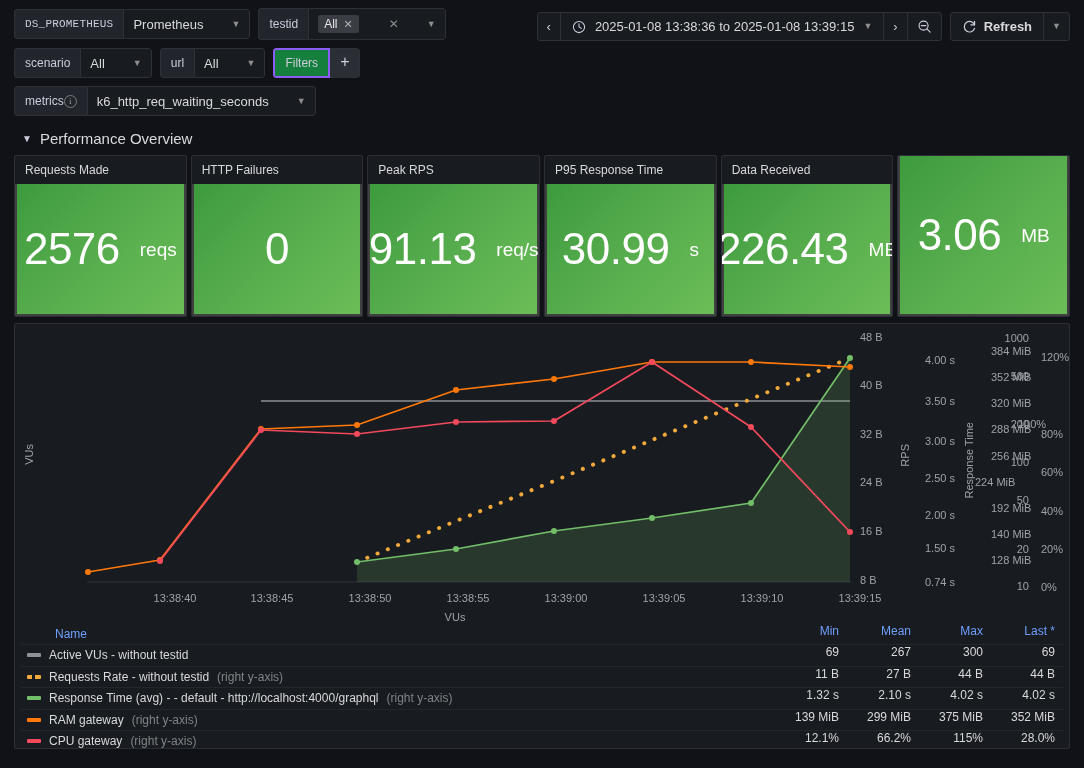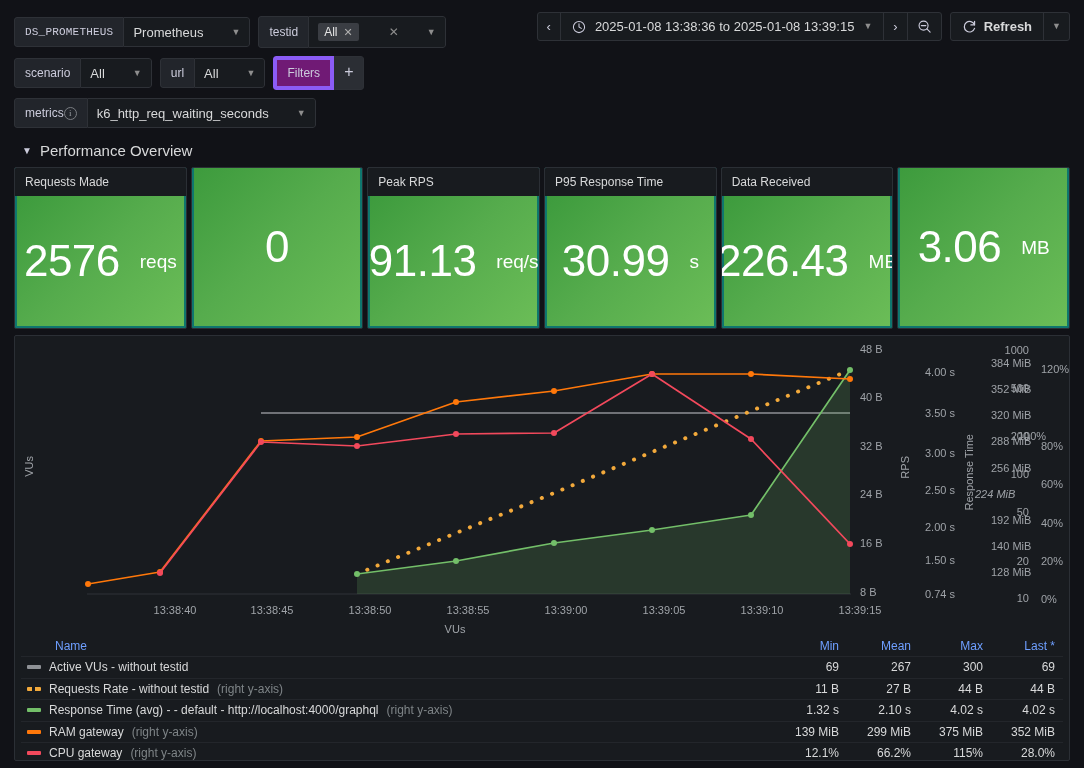--- a/index.html
+++ b/index.html
@@ -5,21 +5,21 @@
   * { box-sizing: border-box; margin: 0; padding: 0; }
   html, body {
     width: 1084px; height: 768px;
     background: #111217;
     font-family: "Liberation Sans", sans-serif;
     color: #ccccdc;
     overflow: hidden;
   }
 
   
-  .varbar { padding: 16px 14px 0 14px; }
+  .varbar { padding: 8px 14px 0 14px; }
   .varrow { display: flex; align-items: center; gap: 8px; margin-bottom: 8px; }
 
   .varpill { display: flex; align-items: stretch; border-radius: 3px; overflow: hidden; }
   .varlabel {
     background: #22252b; color: #ccccdc; font-size: 12px;
     padding: 6px 10px; display: flex; align-items: center;
     border: 1px solid #2e3137; border-right: none; border-radius: 3px 0 0 3px;
     white-space: nowrap;
   }
   .varlabel.mono { font-family: "Liberation Mono", monospace; font-size: 11px; letter-spacing: .2px; }
@@ -35,21 +35,21 @@
     padding: 2px 6px; border-radius: 2px; display: inline-flex; align-items: center; gap: 6px;
   }
   .tagx { color: #b0b0b0; font-size: 11px; }
   .clrx { color: #8e8e8e; font-size: 12px; margin-left: 2px; }
   .infoic {
     width: 13px; height: 13px; border: 1px solid #7a7d82; border-radius: 50%;
     display: inline-flex; align-items: center; justify-content: center;
     font-size: 9px; color: #9a9da1; font-family: "Liberation Serif", serif;
   }
   .filterbtn {
-    background: #701a75; border: 4px solid #8b5cf6; color: #ccccdc;
+    background: #15803d; border: 2px solid #8b5cf6; color: #ccccdc;
     font-size: 12px; padding: 6px 10px; border-radius: 3px 0 0 3px; display:flex; align-items:center;text-align:center;
   }
   .plusbtn {
     background: #2b2e34; border: 1px solid #2e3137; border-left: none; color: #ccccdc;
     font-size: 16px; padding: 2px 10px 4px; border-radius: 0 3px 3px 0;
     display: flex; align-items: center; justify-content: center;
   }
 
   
   .timebar {
@@ -85,21 +85,21 @@
   .rowheader {
     display: flex; align-items: center; gap: 8px;
     padding: 6px 14px 8px 22px; margin-top: 2px;
   }
   .rowheader .rcaret { color: #ccccdc; font-size: 10px; }
   .rowtitle { font-size: 15px; font-weight: 500; color: #d8d9da; }
 
   
   .statrow { display: flex; gap: 4px; padding: 0 14px; }
   .statpanel {
-    flex: 1 1 0; background: #0f766e; border: 1px solid #2b2f35; border-radius: 2px;
+    flex: 1 1 0; background: #404040; border: 1px solid #2b2f35; border-radius: 2px;
     display: flex; flex-direction: column; height: 162px; overflow: hidden;
   }
   .statheader {
     font-size: 12px; color: #d8d9da; padding: 7px 9px 7px 10px;
     background: #181b1f; flex: 0 0 auto;
   }
   .statbody {
     flex: 1 1 auto; position: relative;
     background: linear-gradient(135deg, #3d9b3d 0%, #56ac4d 48%, #6bbd57 100%);
     display: flex; align-items: center; justify-content: center;
@@ -126,21 +126,21 @@
   }
   .axis-vert { writing-mode: vertical-rl; transform: rotate(180deg); }
   .tick { position: absolute; font-size: 11px; color: #9fa3a8; white-space: nowrap; }
   .tick.r { text-align: right; }
 
   svg.plot { position: absolute; display: block; }
 
   
   .legend { padding: 0 6px 0 6px; font-size: 12px; }
   .legrow {
-    display: flex; align-items: center; height: 21.5px;
+    display: flex; height: 21.5px;
     border-top: 1px solid #23262b; padding: 0 8px 0 6px;
   }
   .legrow.head { border-top: none; color: #6e9fff; height: 20px; }
   .legname { flex: 1 1 auto; display: flex; align-items: center; gap: 8px; white-space: nowrap; overflow: hidden; }
   .legname .txt { color: #d8d9da; }
   .legname .sub { color: #7e8487; }
   .legval { width: 72px; text-align: right; color: #d8d9da; }
   .legrow.head .legval, .legrow.head .legname > span { color: #6e9fff; }
   .swatch { width: 14px; height: 4px; border-radius: 1px; flex: 0 0 auto; }
   .swatch.dashed {
@@ -256,20 +256,21 @@
     <div class="statpanel">
       <div class="statheader">Requests Made</div>
       <div class="statbody">
         <div class="statvalue">
           <span class="statnum">2576</span>
           <span class="statunit">reqs</span>
         </div>
       </div>
     </div>
     <div class="statpanel">
+      <div class="statheader">HTTP Failures</div>
       <div class="statbody">
         <div class="statvalue">
           <span class="statnum">0</span>
         </div>
       </div>
     </div>
     <div class="statpanel">
       <div class="statheader">Peak RPS</div>
       <div class="statbody">
         <div class="statvalue">
@@ -358,21 +359,21 @@
       <div class="tick" style="left: 910px; top: 111px;">3.00 s</div>
       <div class="tick" style="left: 910px; top: 148px;">2.50 s</div>
       <div class="tick" style="left: 910px; top: 185px;">2.00 s</div>
       <div class="tick" style="left: 910px; top: 218px;">1.50 s</div>
       <div class="tick" style="left: 910px; top: 252px;">0.74 s</div>
       <div class="tick" style="left: 976px; top: 21px;">384 MiB</div>
       <div class="tick" style="left: 976px; top: 47px;">352 MiB</div>
       <div class="tick" style="left: 976px; top: 73px;">320 MiB</div>
       <div class="tick" style="left: 976px; top: 99px;">288 MiB</div>
       <div class="tick" style="left: 976px; top: 126px;">256 MiB</div>
-      <div class="tick" style="left: 960px; top: 152px; font-style: italic;">224 MiB</div>
+      <div class="tick" style="left: 960px; top: 152px;">224 MiB</div>
       <div class="tick" style="left: 976px; top: 178px;">192 MiB</div>
       <div class="tick" style="left: 976px; top: 204px;">140 MiB</div>
       <div class="tick" style="left: 976px; top: 230px;">128 MiB</div>
       <div class="tick" style="left: 1026px; top: 27px;">120%</div>
       <div class="tick" style="left: 1003px; top: 66px; margin-top: 28px;">100%</div>
       <div class="tick" style="left: 1026px; top: 104px;">80%</div>
       <div class="tick" style="left: 1026px; top: 142px;">60%</div>
       <div class="tick" style="left: 1026px; top: 181px;">40%</div>
       <div class="tick" style="left: 1026px; top: 219px;">20%</div>
       <div class="tick" style="left: 1026px; top: 257px;">0%</div>

